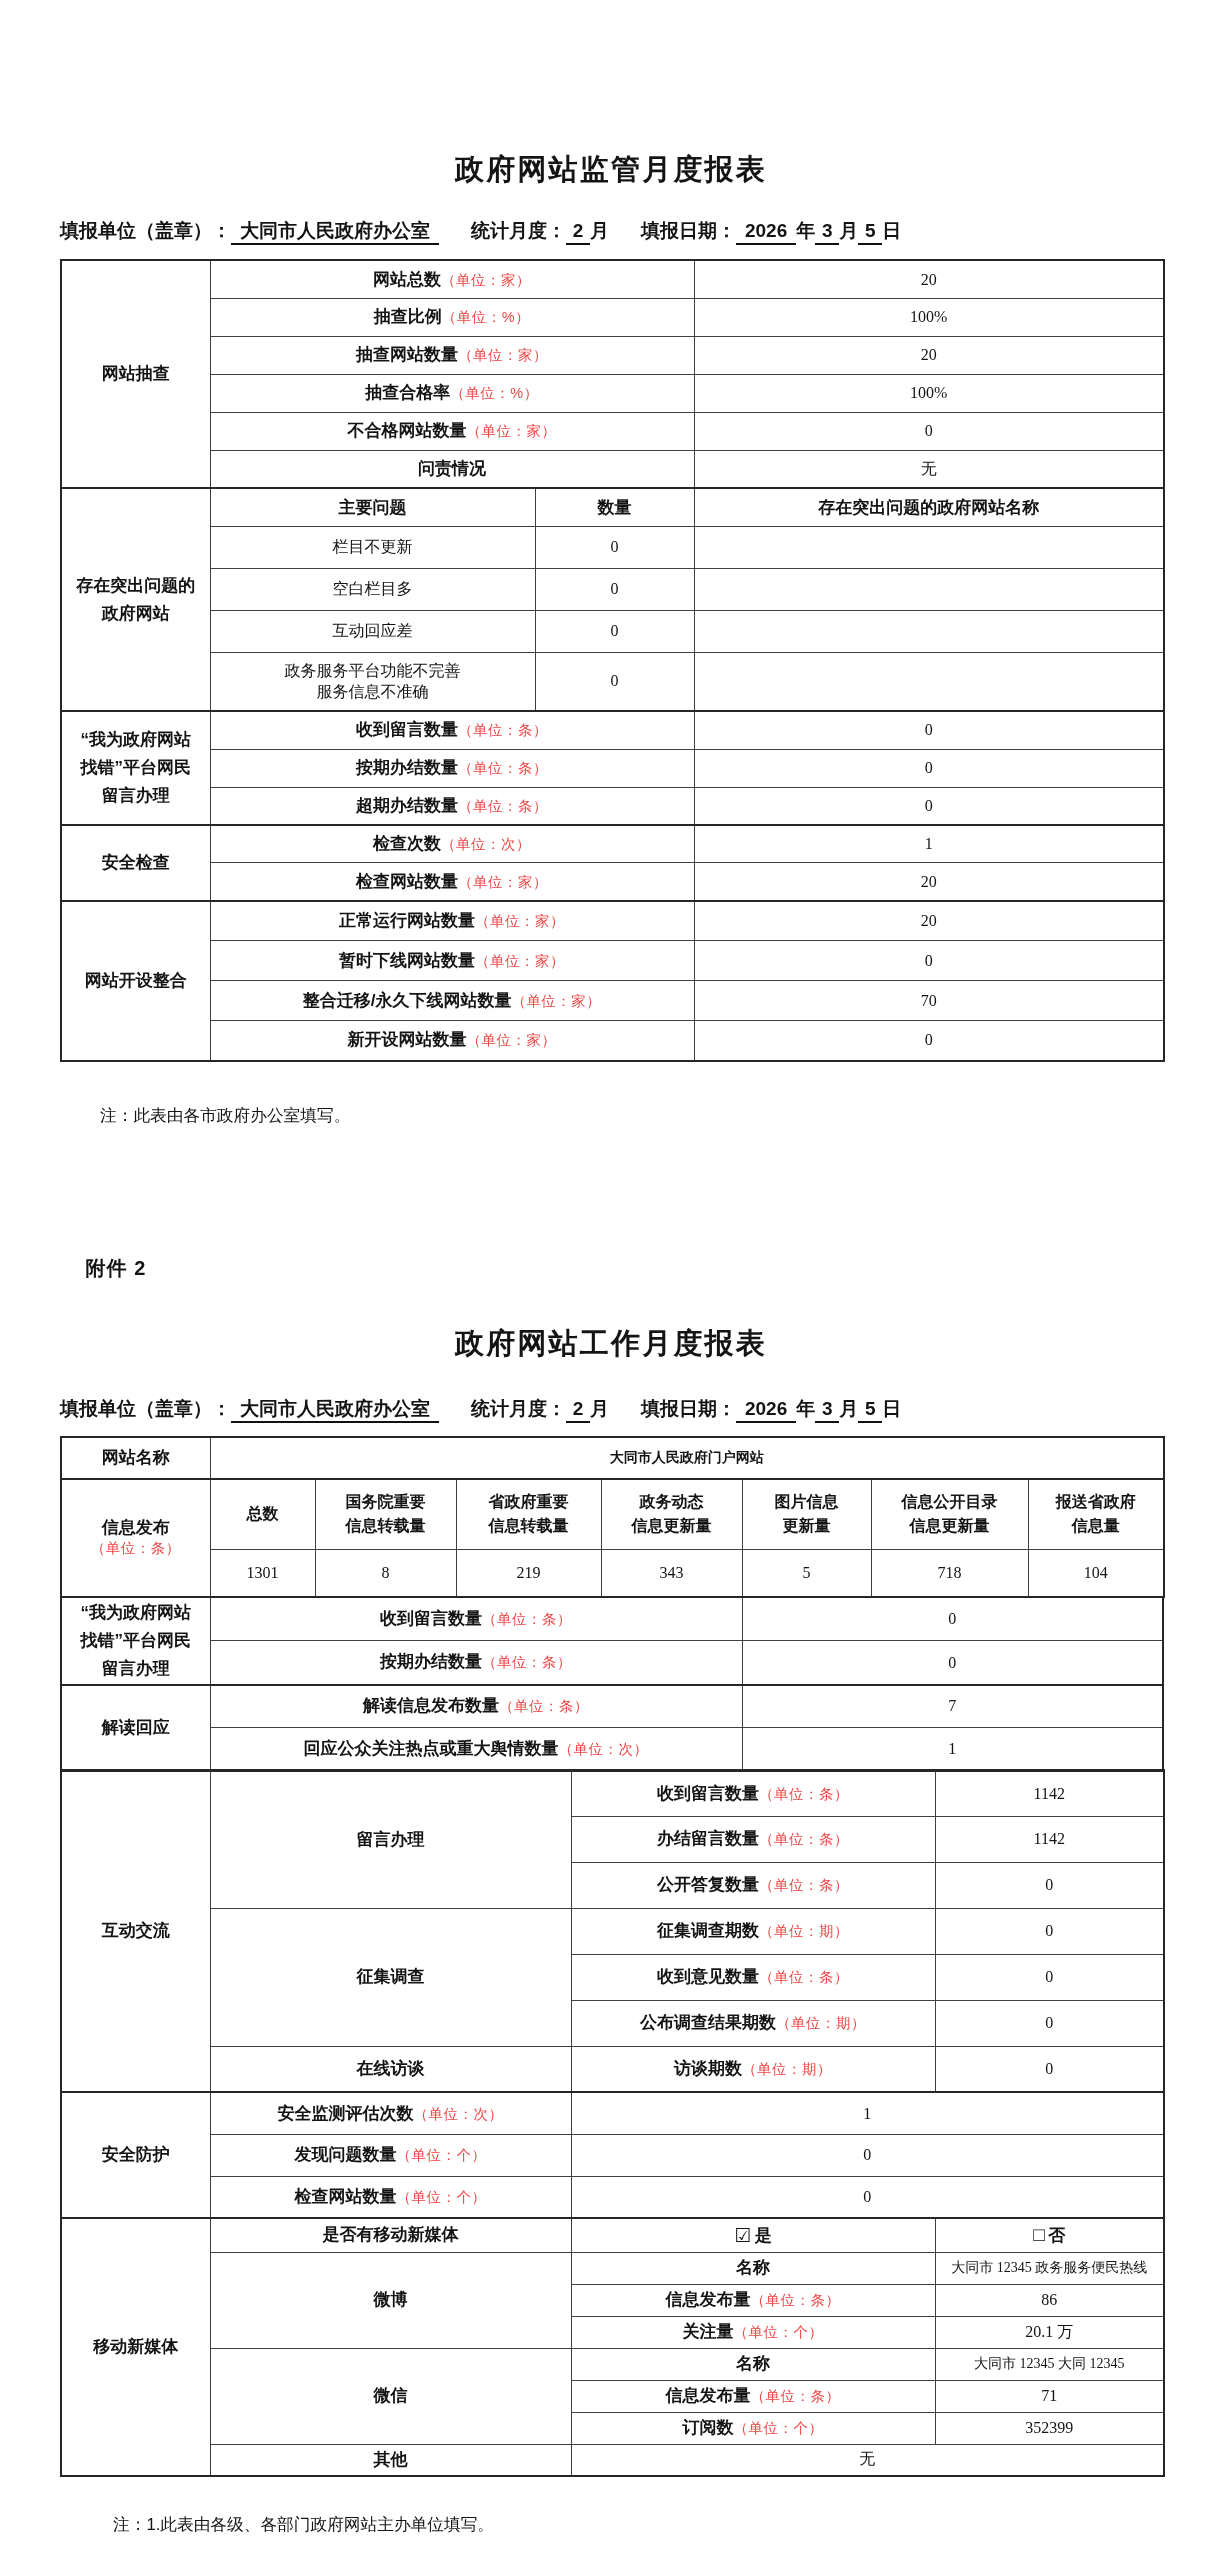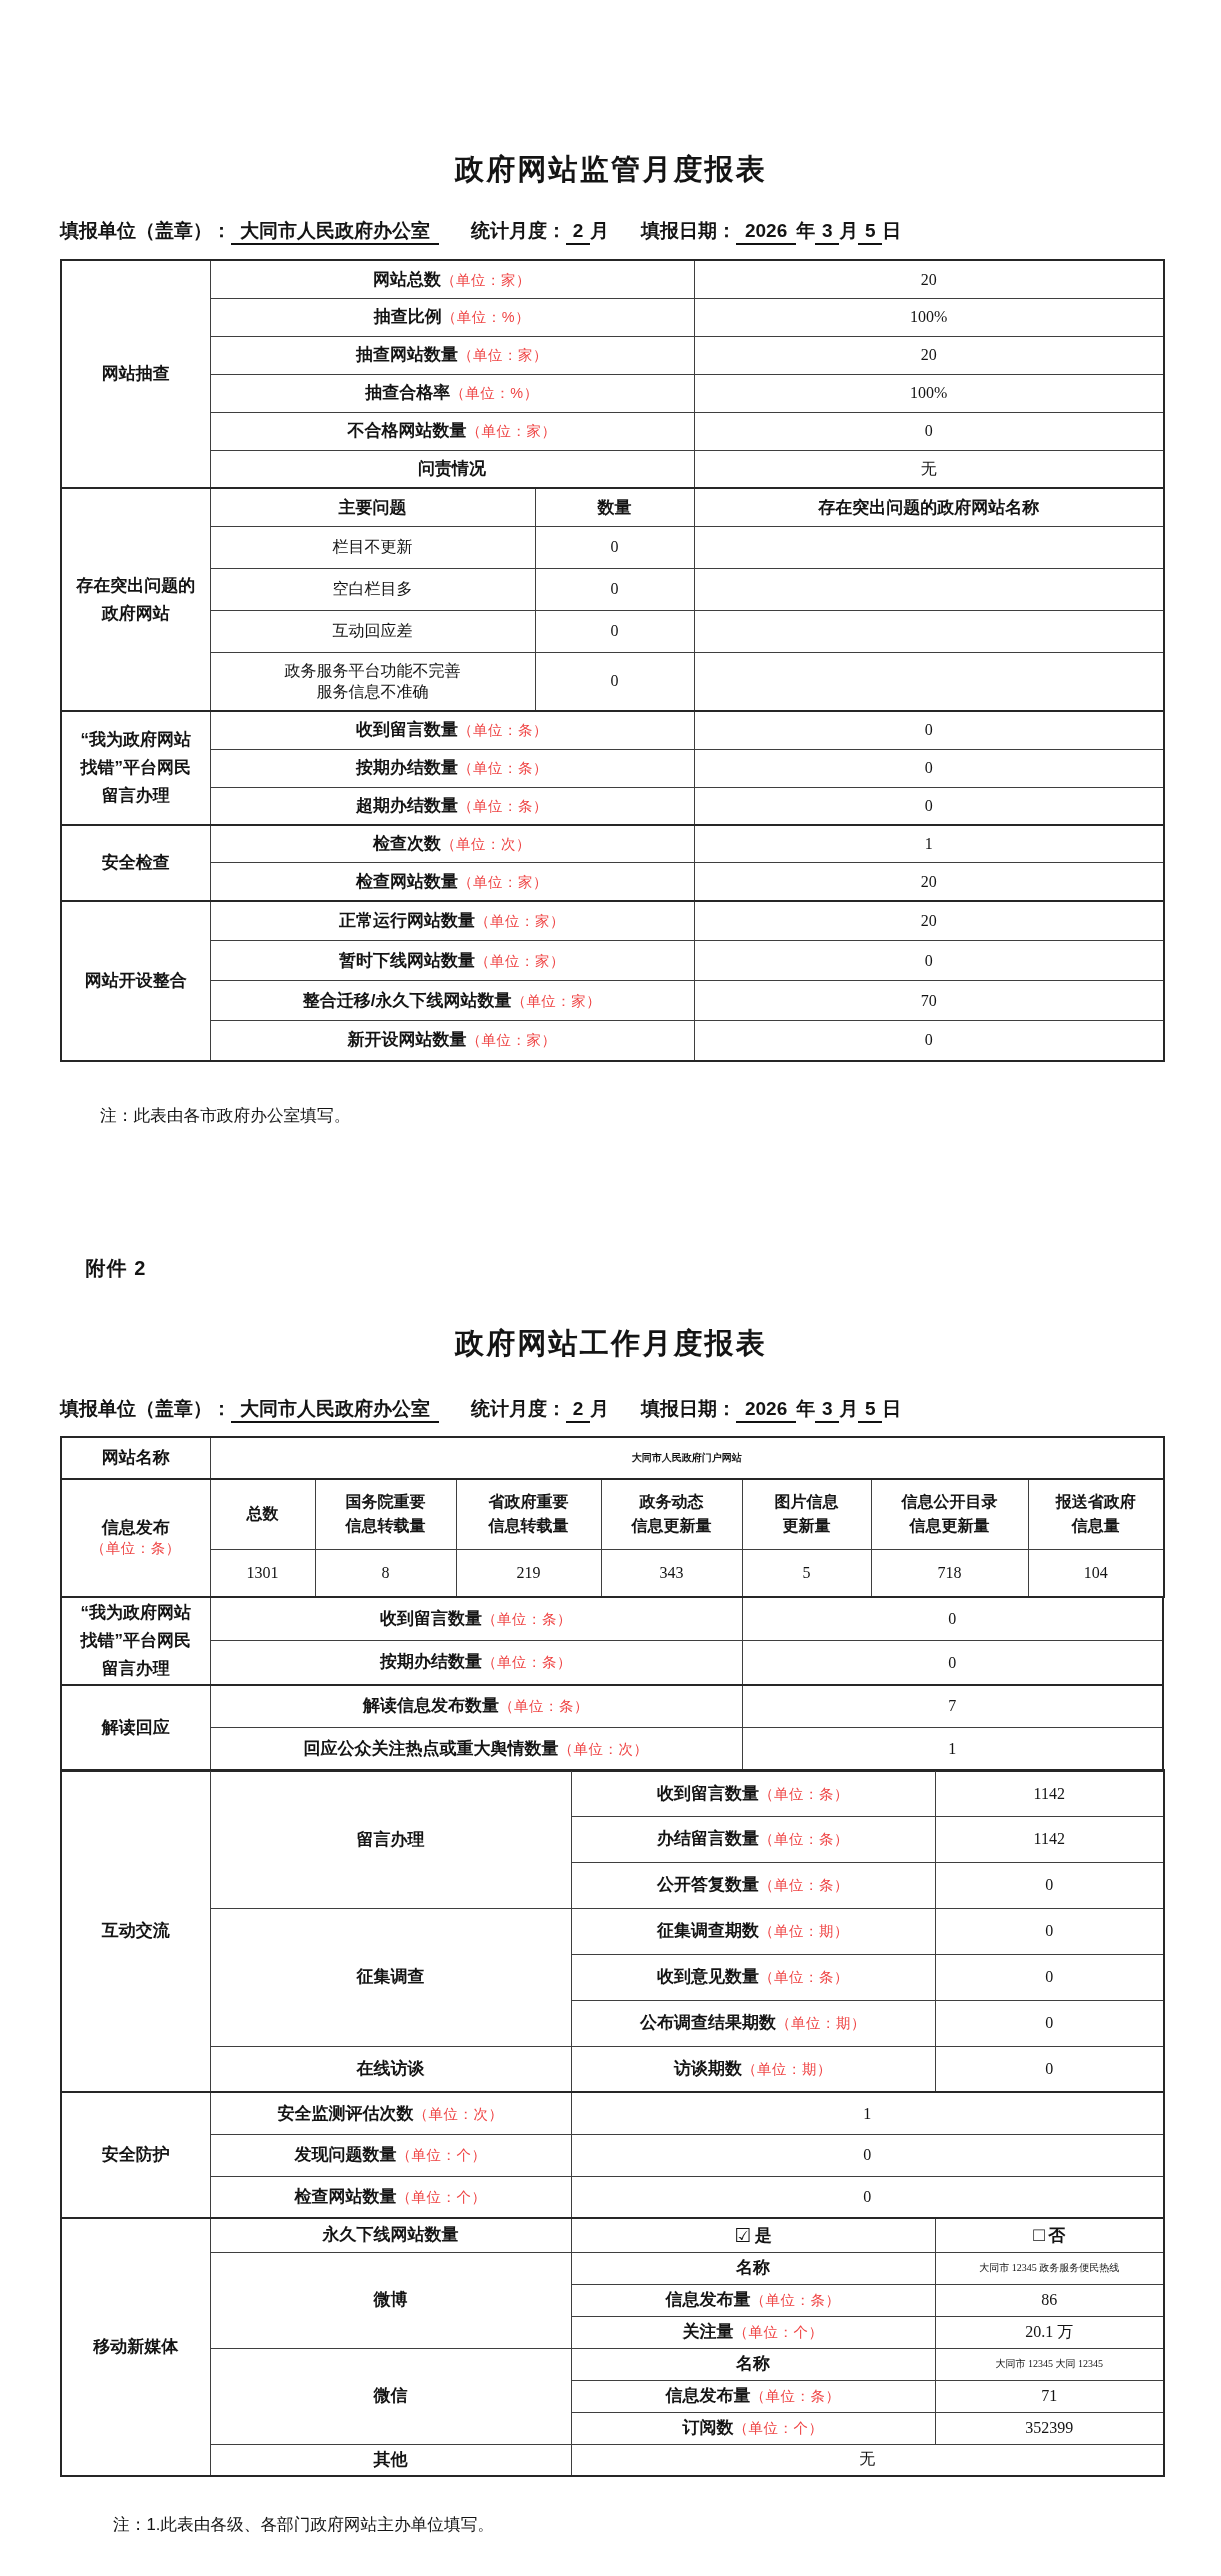--- a/index.html
+++ b/index.html
@@ -23,21 +23,21 @@
   .stack table { border-collapse:collapse; table-layout:fixed; width:1102px; border:2.2px solid #262626; }
   .stack table + table { margin-top:-2.2px; }
   td { border:1.1px solid #3f3f3f; text-align:center; vertical-align:middle; padding:1.1px 3.3px; }
 
   .sec { font-weight:bold; font-size:17px; line-height:1.65; padding:1.1px 13.3px; }
   .m  { font-weight:bold; font-size:17px; line-height:1.3; }
   .u2 { font-weight:normal; font-size:14.4px; color:#ef4444; letter-spacing:0.6px; }
   .thin { font-weight:normal; font-size:16px; line-height:1.35; }
   .hd { font-weight:bold; font-size:17px; }
   .val { font-family:"Liberation Serif","DejaVu Serif",serif; font-weight:normal; font-size:16px; }
-  .sm { font-size:10px;border-radius:16px; }
+  .sm { font-size:14px;border-radius:16px; }
   .hc div { font-weight:bold; font-size:16px; line-height:1.55; }
   .hc div:empty { display:none; }
   .cb { font-size:19px; font-weight:normal; margin-right:3.3px; position:relative; top:0.6px; }
 
   .tnote { margin-top:42px; margin-left:40px; font-size:16.7px; }
   .attach2 { margin-top:128px; }
   .notes { margin-top:37px; margin-left:53px; font-size:16.7px; }
   .notes div { margin-bottom:24.4px; line-height:1.35; }
 </style>
 </head>
@@ -386,21 +386,21 @@
     <table>
       <colgroup>
           <col style="width:149px">
           <col style="width:361px">
           <col style="width:364px">
           <col style="width:229px">
         </colgroup>
       <tbody>
           <tr style="height:34px">
         <td class="sec" rowspan="8">移动新媒体</td>
-        <td class="m">永久下线网站数量</td>
+        <td class="m">是否有移动新媒体</td>
         <td><span class="cb">☑</span><span class="m">是</span></td>
         <td><span class="cb">□</span><span class="m">否</span></td>
       </tr>
       <tr style="height:32px">
         <td class="sec" rowspan="3">微博</td>
         <td><span class="m">名称</span><span class="u2"></span></td>
         <td class="val sm">大同市 12345 政务服务便民热线</td>
       </tr>
       <tr style="height:32px">
         <td><span class="m">信息发布量</span><span class="u2">（单位：条）</span></td>

